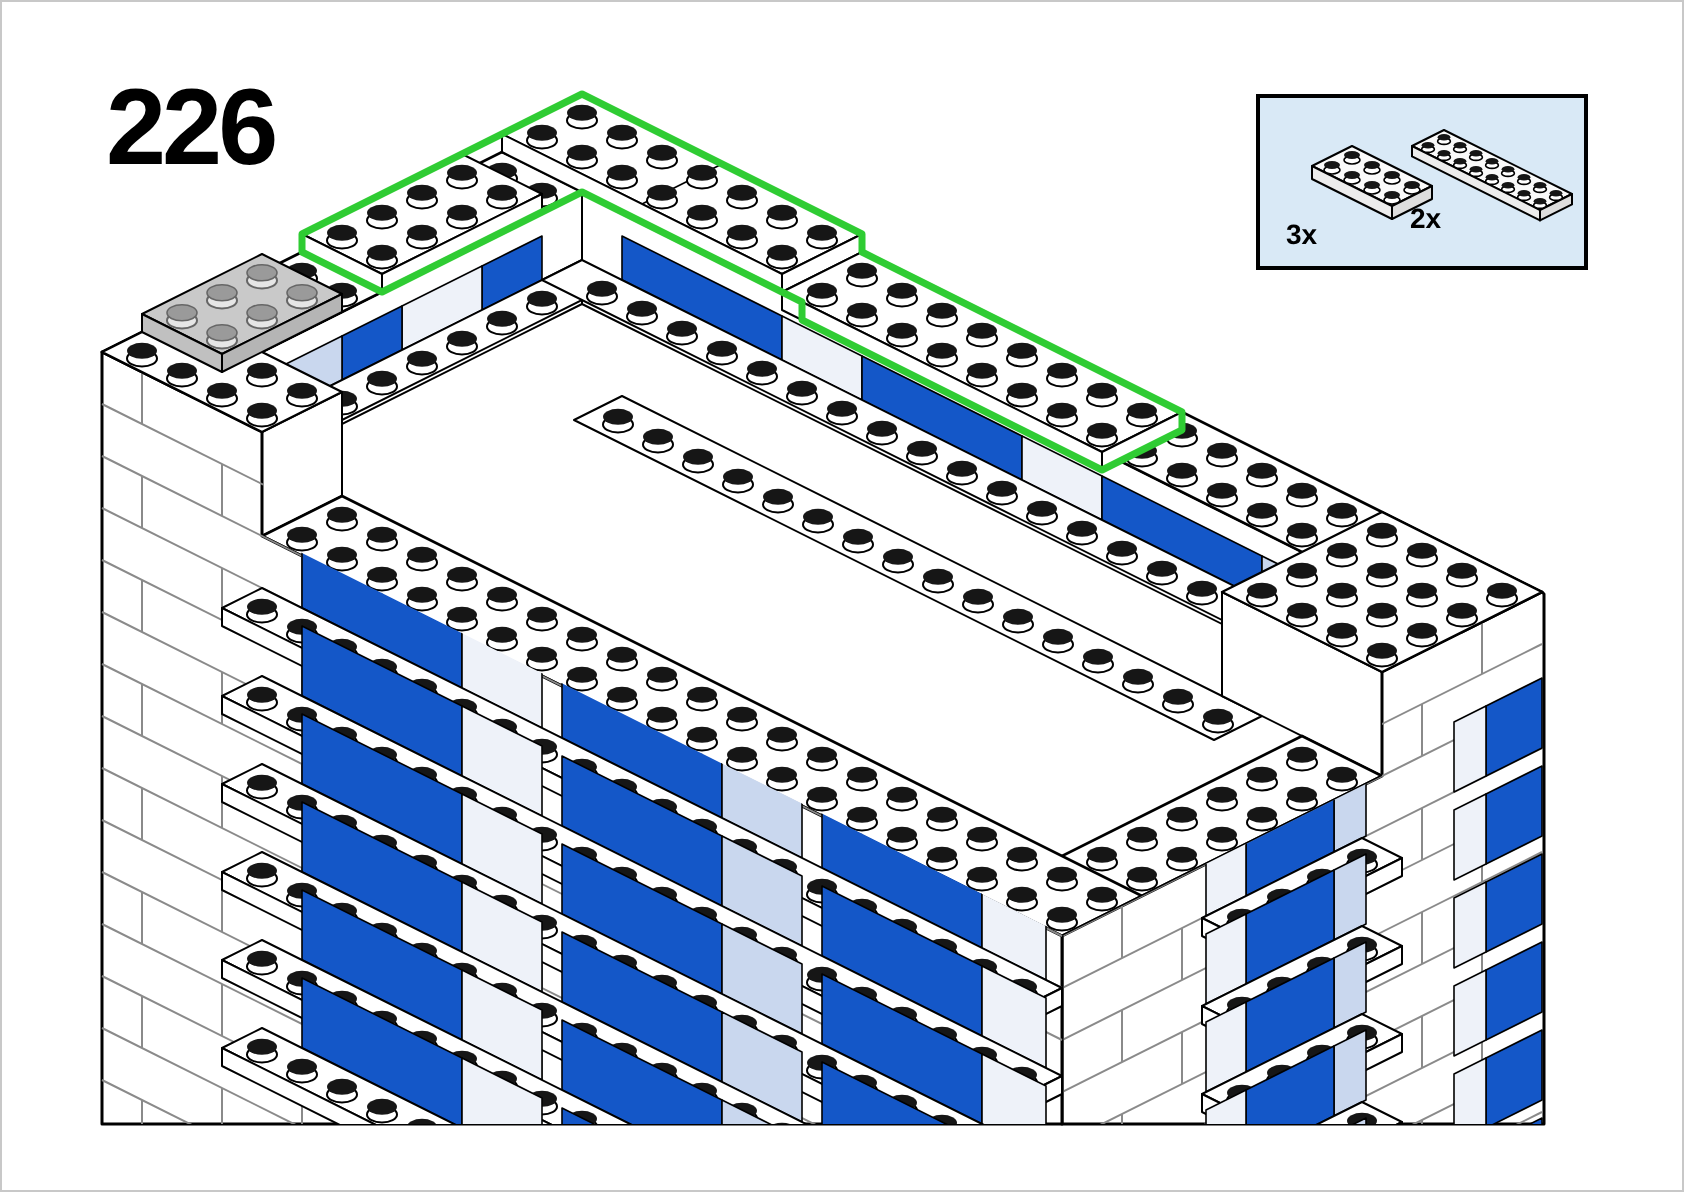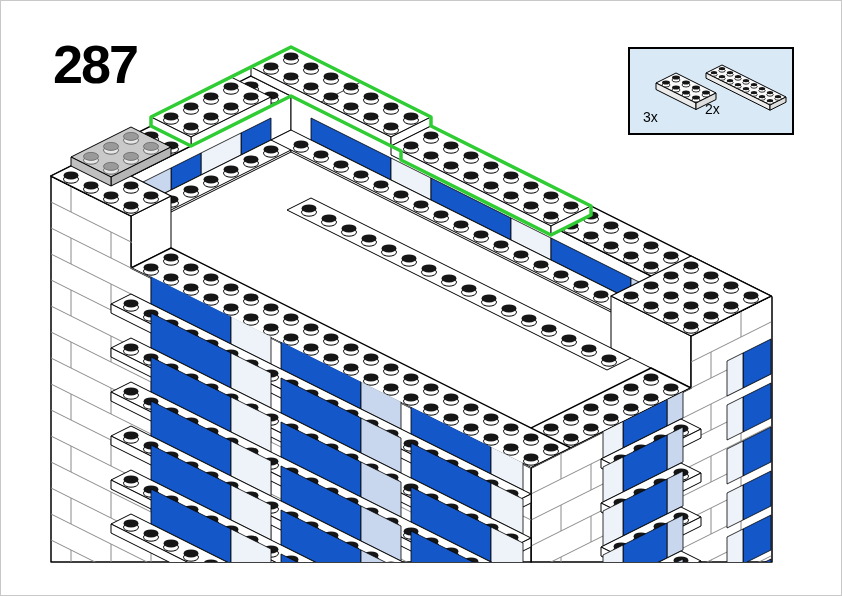--- a/index.html
+++ b/index.html
@@ -8,34 +8,34 @@
     background:#fff;border:1px solid #c8c8c8;overflow:hidden;
     font-family:"Liberation Sans", sans-serif;
   }
   .step-number{
     position:absolute;left:52px;top:36px;z-index:3;
     font-size:54px;font-weight:bold;color:#000;letter-spacing:-2px;line-height:1;
   }
   .scene{position:absolute;left:0;top:0;z-index:1;}
   .parts-callout{
     position:absolute;left:627px;top:46px;width:166px;height:88px;z-index:4;
-    border:2px solid #0f172a;box-sizing:border-box;
+    border:2px solid #0f172a;box-sizing:border-box;font-weight:bold;
   }
   .parts-callout svg{position:absolute;left:0;top:0;}
   .part-count{
     position:absolute;font-size:14px;color:#000;line-height:1;
   }
   .part-count.c1{left:13px;top:61px;}
   .part-count.c2{left:75px;top:53px;}
 </style>
 </head>
 <body>
 
 <div class="page">
-  <div class="step-number">287</div>
+  <div class="step-number">226</div>
   <svg id="scene" class="scene" width="842" height="596" viewBox="0 0 842 596">
       <defs>
         <clipPath id="cpL">
           <polygon points="48,173 131,215 131,266 532,467 532,561 45,561"></polygon>
         </clipPath>
         <clipPath id="cpR">
           <polygon points="772,293 690,334 690,387 530,467 530,561 773,561"></polygon>
         </clipPath>
       </defs>
       <g>

